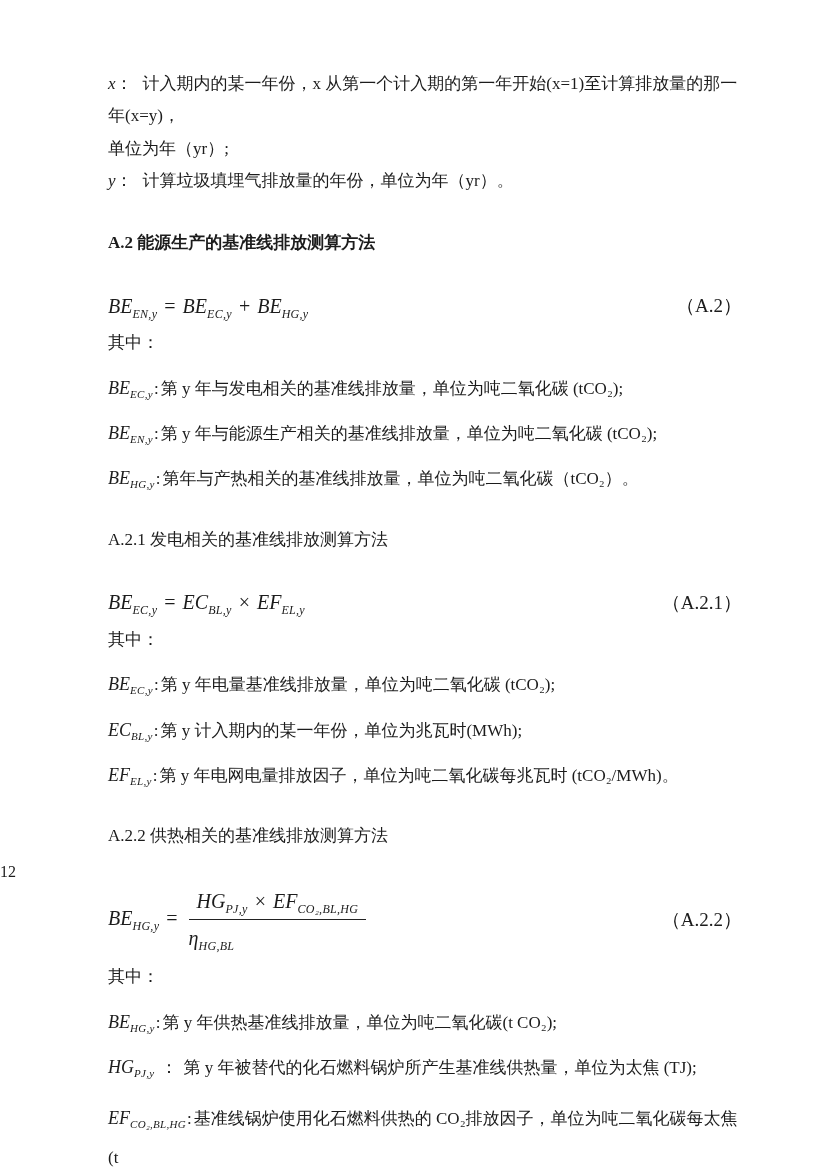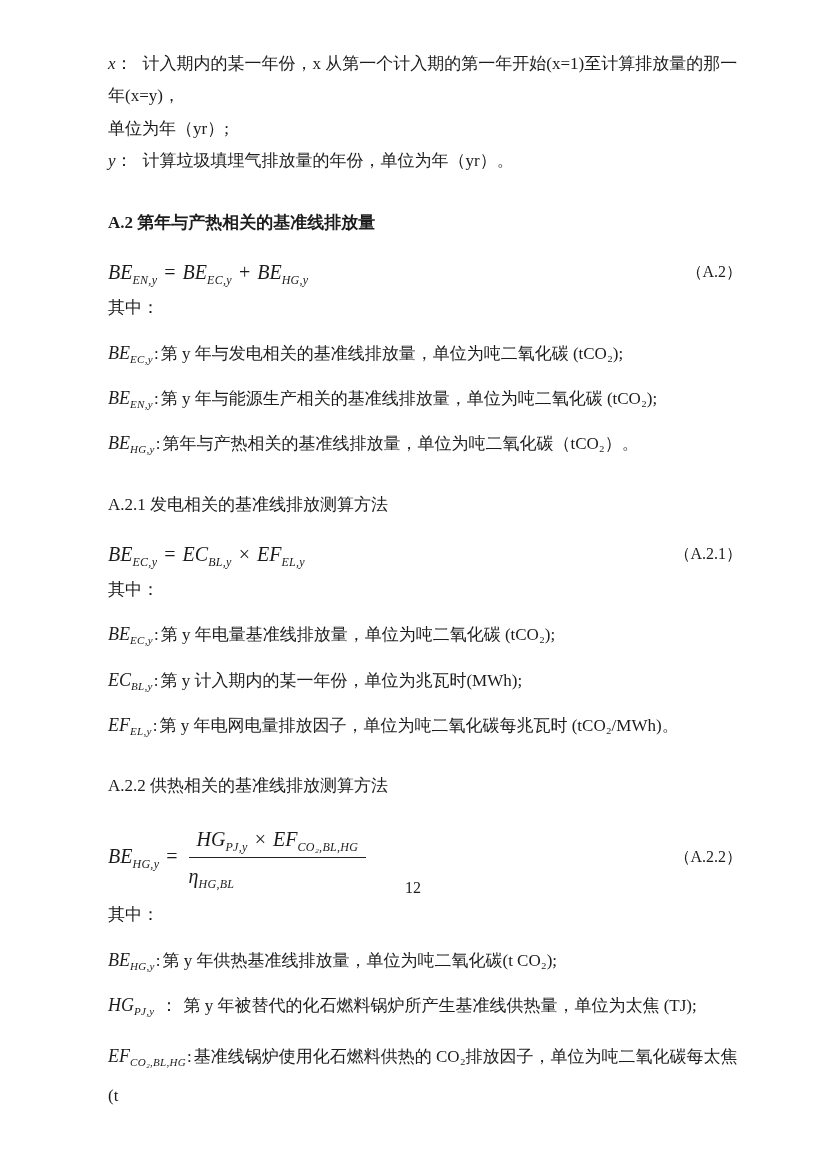--- a/index.html
+++ b/index.html
@@ -1,64 +1,64 @@
 <!DOCTYPE html>
 <html><head>
 <meta charset="utf-8">
 <style>
   html,body{margin:0;padding:0;background:#ffffff;}
   body{width:826px;height:1169px;position:relative;overflow:hidden;
        font-family:"Liberation Serif","DejaVu Serif",serif;color:#1c1c1c;}
   .page{box-sizing:border-box;width:826px;height:961px;
-        padding:48px 84px 0 108px;position:relative;}
+        padding:68px 84px 0 108px;position:relative;}
   p{margin:0;font-size:17px;line-height:1.9;}
   .gap-sm{}
   .heading{font-weight:bold;margin-top:30px;}
   .subheading{margin-top:28px;}
   .ivar i, .mvar i{font-style:italic;}
   .mvar{white-space:nowrap;}
   .mvar i{font-size:18px;}
   sub{font-size:11px;font-style:italic;line-height:0;letter-spacing:.3px;}
   .colon{margin:0 2px 0 1px;}
   .wcolon{margin:0 6px 0 6px;}
   .icolon{margin-right:10px;}
   
   .eqrow{display:flex;align-items:center;justify-content:space-between;
-         margin-top:22px;margin-bottom:8px;}
+         margin-top:34px;margin-bottom:8px;}
   .eq{font-size:20px;}
   .eq .mvar i{font-size:20px;}
   .eq sub{font-size:12px;}
   .op{margin:0 7px;font-style:normal;}
-  .eqnum{font-size:16px;font-style:normal;white-space:nowrap;}
+  .eqnum{font-size:19px;font-style:normal;white-space:nowrap;}
   
   .frac{display:inline-flex;flex-direction:column;
         vertical-align:middle;margin-left:4px;}
   .fnum{border-bottom:1.2px solid #222;padding:0 8px 3px;line-height:1.5;}
   .fden{padding-top:3px;line-height:1.5;}
   .where{margin-top:0;}
   .def{margin-top:11px;}
   .def2{margin-top:14px;line-height:2.25;}
-  .pagenum{position:absolute;left:0;right:0;bottom:64px;text-align:center;
+  .pagenum{position:absolute;left:0;right:0;bottom:80px;
            font-size:16px;}
 </style>
 </head>
 <body>
 
 <div class="page">
 
   <p>
     <span class="ivar"><i>x</i></span><span class="icolon">：</span><span>计入期内的某一年份，x 从第一个计入期的第一年开始(x=1)至计算排放量的那一年(x=y)，</span><br>
     <span>单位为年（yr）;</span>
   </p>
 
   <p class="gap-sm">
     <span class="ivar"><i>y</i></span><span class="icolon">：</span><span>计算垃圾填埋气排放量的年份，单位为年（yr）。</span>
   </p>
 
-  <p class="heading">A.2 第年与产热相关的基准线排放量</p>
+  <p class="heading">A.2 能源生产的基准线排放测算方法</p>
 
   <div class="eqrow">
     <span class="eq">
       <span class="mvar"><i>BE</i><sub>EN,y</sub></span><span class="op">=</span><span class="mvar"><i>BE</i><sub>EC,y</sub></span><span class="op">+</span><span class="mvar"><i>BE</i><sub>HG,y</sub></span>
     </span>
     <span class="eqnum">（A.2）</span>
   </div>
 
   <p class="where">其中：</p>
 

